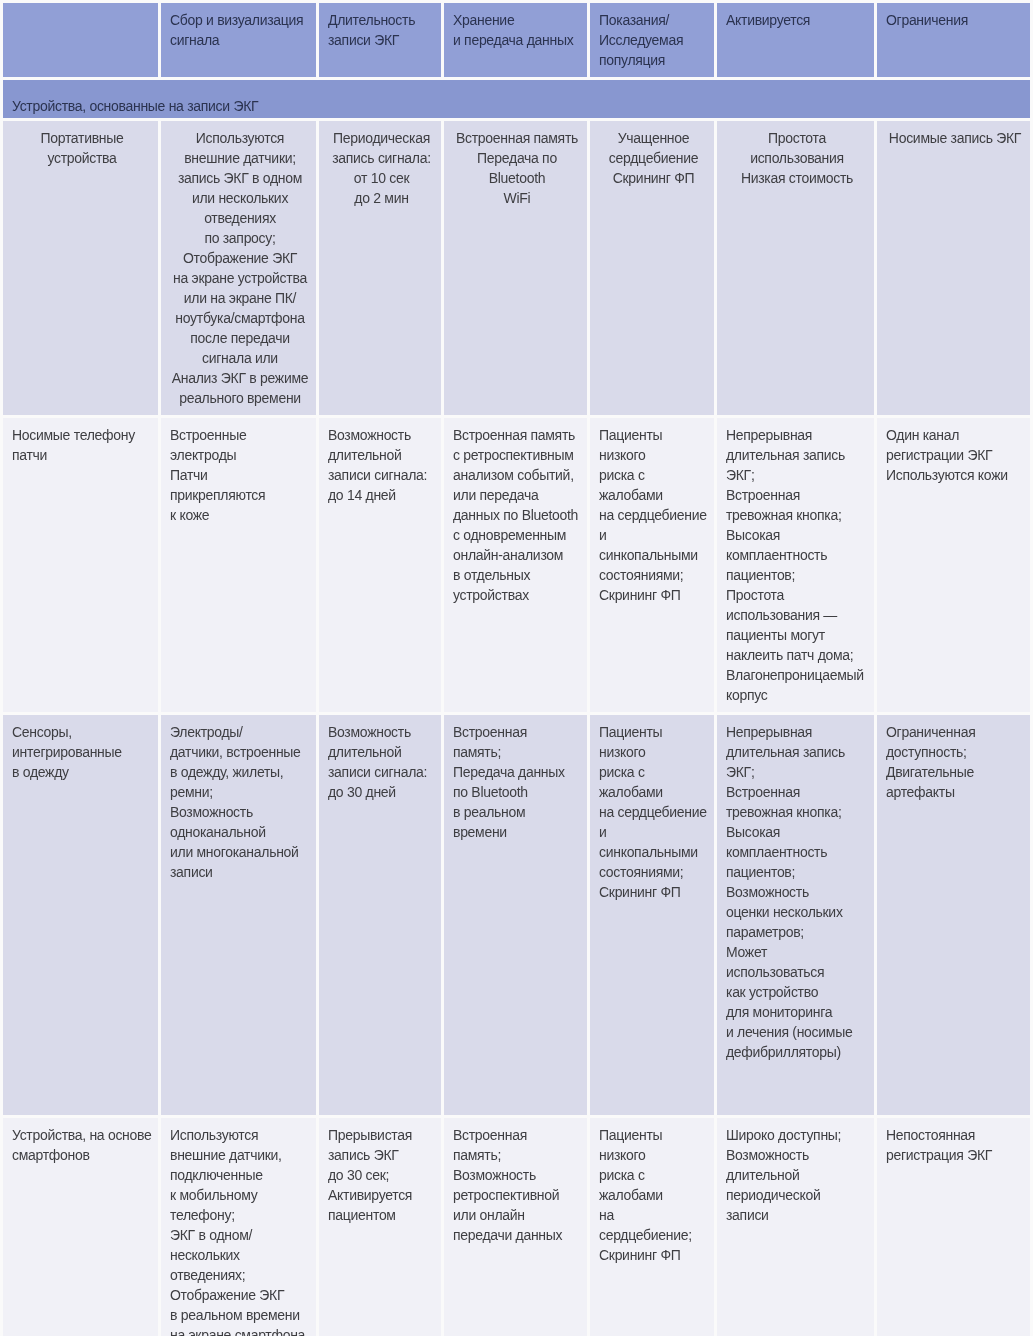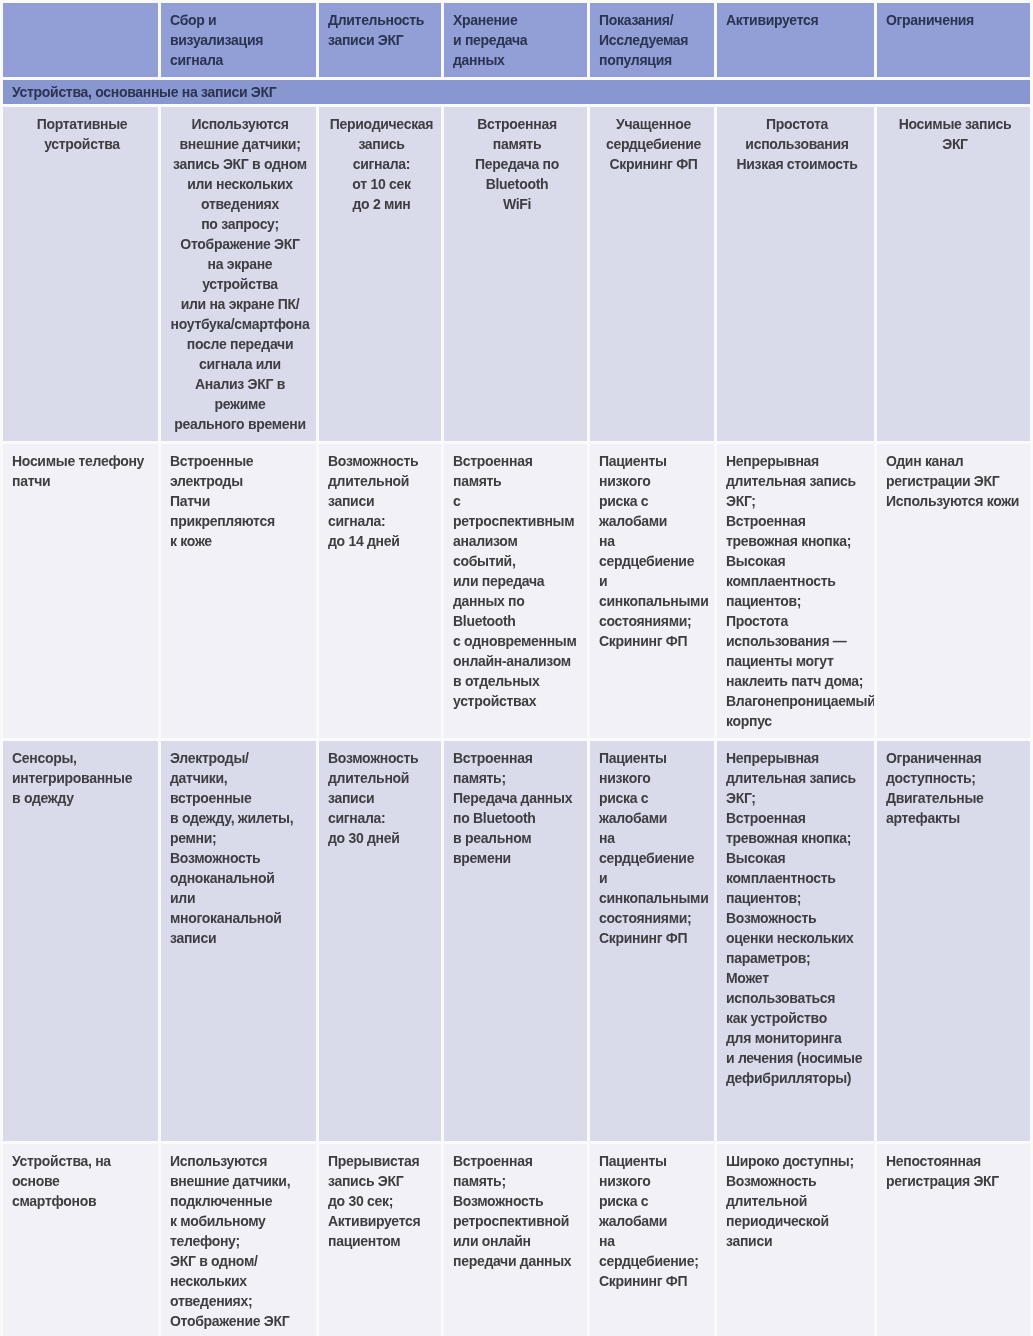--- a/index.html
+++ b/index.html
@@ -31,32 +31,32 @@
     letter-spacing:-0.3px;
     line-height:20px;
     color:var(--c-text);
   }
   table.ecg th, table.ecg td{
     vertical-align:top;
     text-align:left;
     padding:7px 6px 7px 9px;
     white-space:pre-line;
     overflow:hidden;
-    font-weight:bold;
+    font-weight:normal;
   }
   thead th{
     background:var(--c-header);
     color:var(--c-head-text);
     height:57px;
   }
   tr.section-row td{
     background:var(--c-band);
     color:var(--c-head-text);
     height:23px;
-    padding-top:2px;padding-bottom:2px;
+    padding-top:16px;padding-bottom:2px;
   }
   tr.data-row.odd td{background:var(--c-row-odd);}
   tr.data-row.even td{background:var(--c-row-even);}
   tr.row-1 td{height:292px;text-align:center;}
   tr.row-2 td{height:284px;}
   tr.row-3 td{height:400px;}
   tr.row-4 td{height:300px;}
 </style>
 </head>
 <body>

